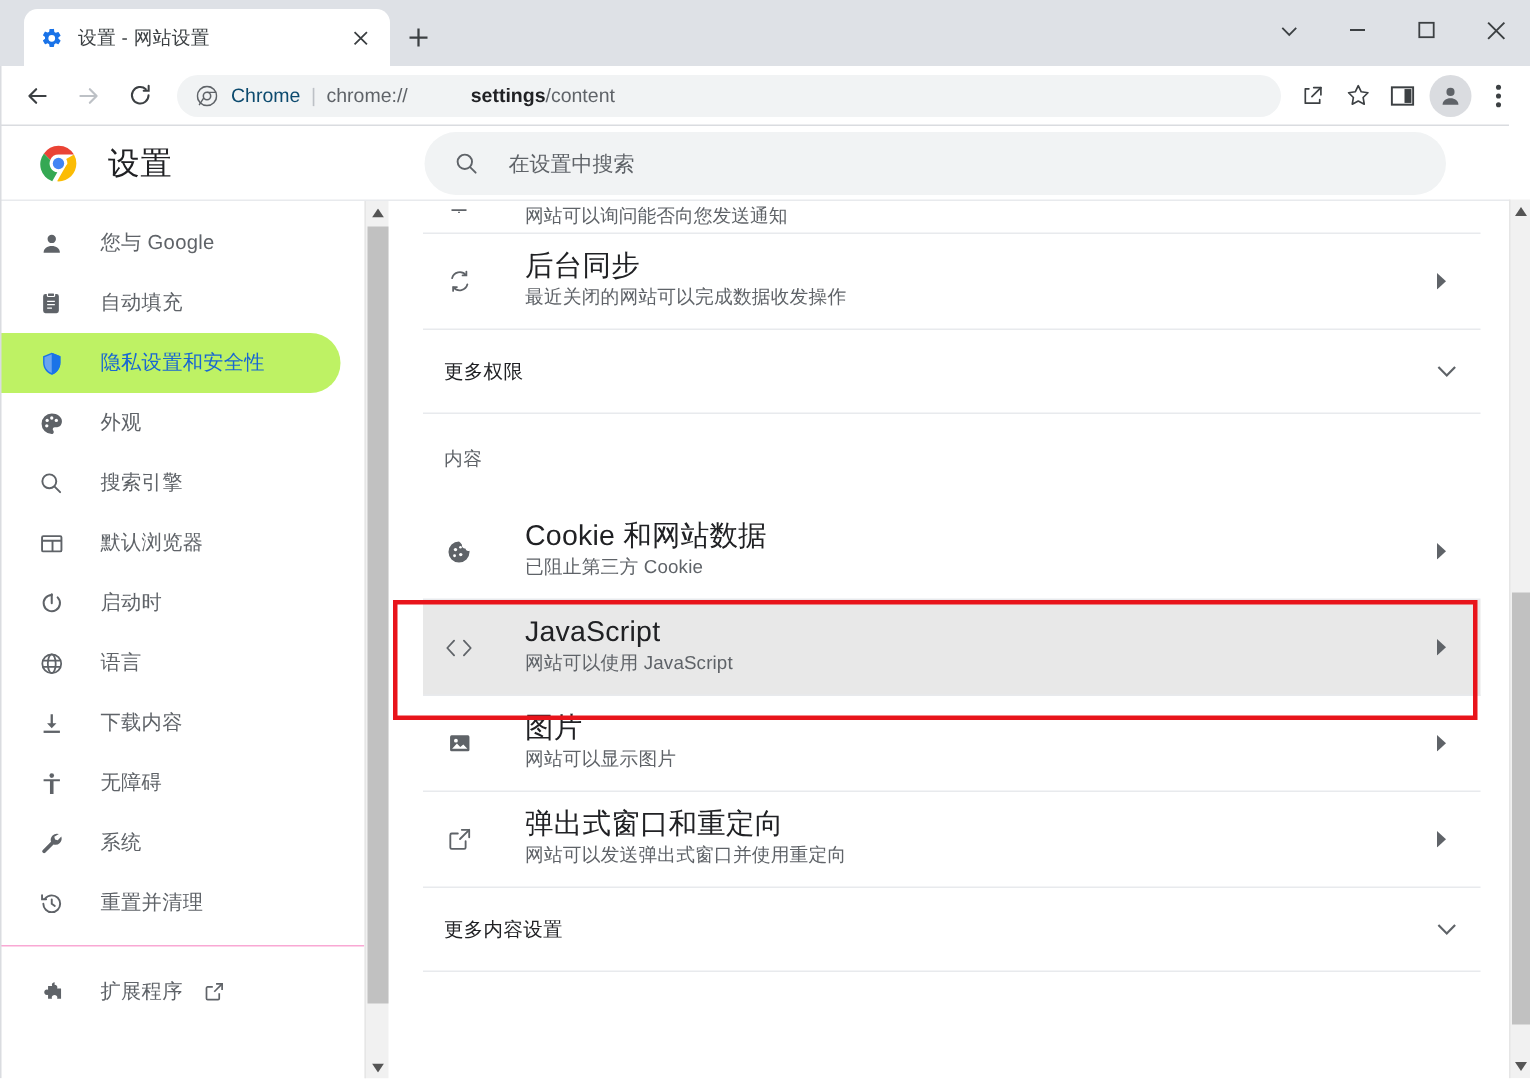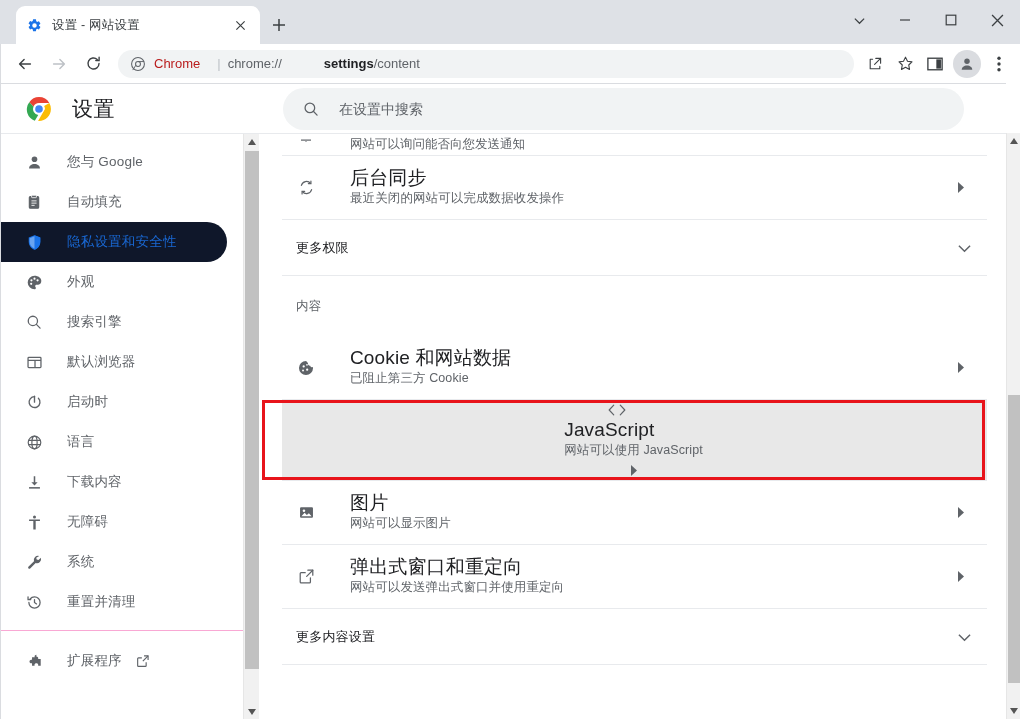--- a/index.html
+++ b/index.html
@@ -81,21 +81,21 @@
   .omnibox {
     flex: 1 1 auto;
     height: 28px;
     background: #f1f3f4;
     border-radius: 14px;
     margin: 0 6px 0 8px;
     display: flex; align-items: center;
     padding: 0 12px;
   }
   .omni-icon { width: 16px; height: 16px; flex: 0 0 16px; margin-right: 8px; display:flex; align-items:center; justify-content:center;}
-  .omni-scheme { font-size: 13px; color: #b91c1c; margin-right: 17px; white-space: nowrap; }
+  .omni-scheme { font-size: 13px; color: #0c4a6e; margin-right: 7px; white-space: nowrap; }
   .omni-sep { color: #bdc1c6; margin-right: 7px; font-size: 13px; }
   .omni-url { font-size: 13px; color: #5f6368; white-space: nowrap; }
   .omni-url b { color: #202124; font-weight: 700; margin-left: 42px; }
   .tb-right { display: flex; align-items: center; padding-right: 6px; }
   .tb-btn {
     width: 30px; height: 30px;
     display: flex; align-items: center; justify-content: center;
     border-radius: 50%;
   }
   .avatar-btn {
@@ -159,21 +159,21 @@
     padding-left: 24px;
     border-radius: 0 20px 20px 0;
     color: #5f6368;
   }
   .nav-item .ni-icon {
     width: 20px; height: 20px; flex: 0 0 20px;
     display: flex; align-items: center; justify-content: center;
     margin-right: 23px;
   }
   .nav-item .ni-label { font-size: 13.5px; letter-spacing: .2px; white-space: nowrap; }
-  .nav-item.selected { background: #0f172a; color: #1a73e8; }
+  .nav-item.selected { background: #bef264; color: #1a73e8; }
   .nav-item.selected .ni-label { color: #1967d2; }
   .nav-ext-icon { margin-left: 14px; width: 15px; height: 15px; display:flex; align-items:center; justify-content:center;}
 
   
   .sb-inner {
     position: absolute; left: 243px; top: 0;
     width: 16px; height: 586px;
     background: #f1f1f1;
     border-left: 1px solid #e6e6e6;
   }
@@ -212,21 +212,21 @@
   .row .r-icon {
     width: 20px; height: 20px; flex: 0 0 20px;
     display: flex; align-items: center; justify-content: center;
     margin-right: 34px;
   }
   .row .r-text { flex: 1 1 auto; }
   .row .r-title { font-size: 19px; color: #202124; line-height: 19px; letter-spacing: .15px; }
   .row .r-sub { font-size: 12.5px; color: #5f6368; line-height: 19px; margin-top: 2px; letter-spacing: .1px; }
   .row .r-arrow { width: 20px; height: 20px; flex: 0 0 20px; display:flex; align-items:center; justify-content:center; }
 
-  .row.highlighted { background: #e8e8e8; flex-direction: column; }
+  .row.highlighted { background: #e8e8e8; }
 
   .section-row {
     display: flex; align-items: center;
     height: 56px;
     padding: 0 16px 0 14px;
     border-bottom: 1px solid #e8eaed;
   }
   .section-row .sr-label { flex: 1 1 auto; font-size: 13px; color: #202124; letter-spacing: .2px; }
 
   .section-title {

